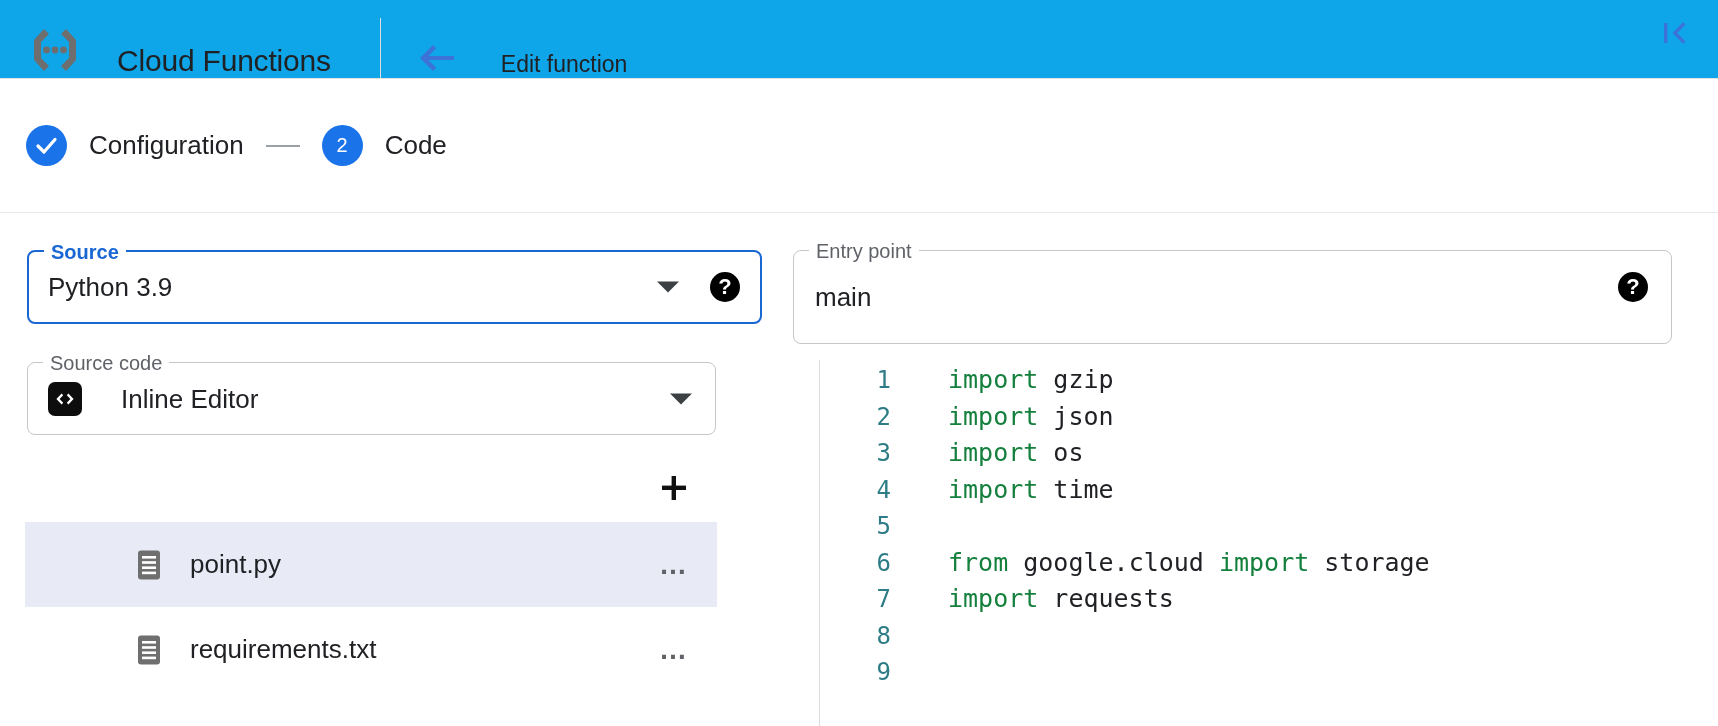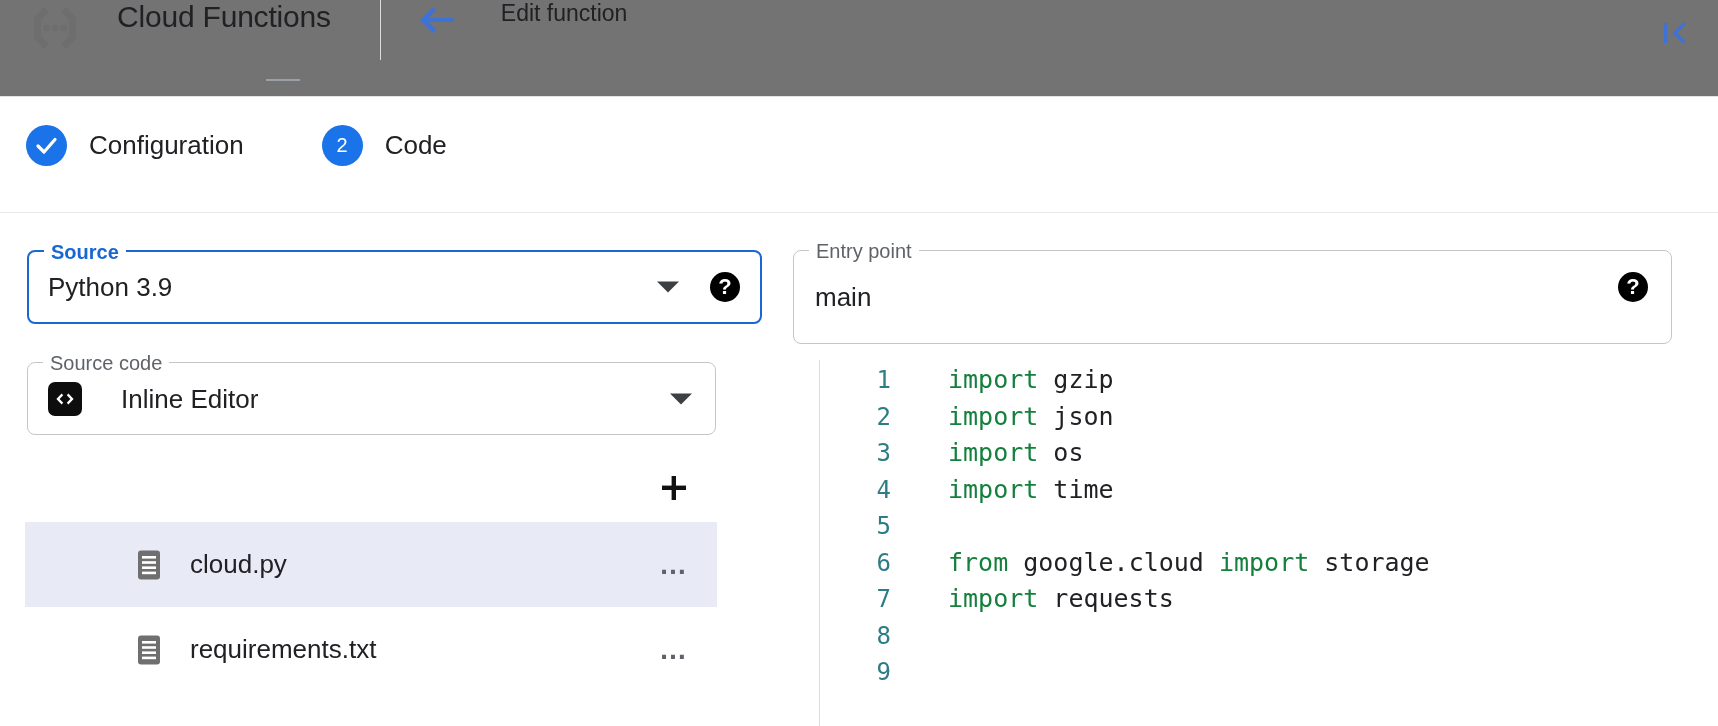--- a/index.html
+++ b/index.html
@@ -7,24 +7,24 @@
     width: 1718px; height: 726px;
     background: #ffffff;
     font-family: "Liberation Sans", sans-serif;
     overflow: hidden;
     -webkit-font-smoothing: antialiased;
   }
   .page { position: relative; width: 1718px; height: 726px; background:#fff; }
 
   
   .appbar {
-    position: absolute; left: 0; top: 0; width: 1718px; height: 97px;
-    background: #737373;
+    position: absolute; left: 0; top: 0; width: 1718px; height: 79px;
+    background: #0ea5e9;
     border-bottom: 1px solid #e3e3e3;
-    display: flex; align-items: flex-start;
+    display: flex; align-items: flex-end;
   }
   .product-logo {
     margin-left: 27px;
     width: 56px; height: 56px;
     display: flex; align-items: center; justify-content: center;
   }
   .product-title {
     margin-left: 34px;
     font-size: 30px; color: #202124; font-weight: 400;
     letter-spacing: -0.2px; white-space: nowrap;
@@ -46,21 +46,21 @@
     position: absolute; right: 22px; top: 12px;
     width: 42px; height: 42px;
     display: flex; align-items: center; justify-content: center;
     cursor: pointer;
   }
 
   
   .stepper {
     position: absolute; left: 0; top: 79px; width: 1718px; height: 134px;
     border-bottom: 1px solid #e8e8e8;
-    display: flex; 
+    display: flex; align-items: center;
   }
   .step { display: flex; align-items: center; }
   .step-circle {
     width: 41px; height: 41px; border-radius: 50%;
     background: #1a73e8; color: #fff;
     display: flex; align-items: center; justify-content: center;
     font-size: 20px; font-weight: 500;
   }
   .step-1 { margin-left: 26px; }
   .step-label {
@@ -273,21 +273,21 @@
       <div class="file-row selected">
         <span class="file-icon">
           <svg width="28" height="32" viewBox="0 0 28 32">
             <rect x="3" y="1.5" width="22" height="29" rx="3" fill="#6f6f6f"></rect>
             <rect x="7" y="7" width="14" height="2.6" fill="#fff"></rect>
             <rect x="7" y="12.2" width="14" height="2.6" fill="#fff"></rect>
             <rect x="7" y="17.4" width="14" height="2.6" fill="#fff"></rect>
             <rect x="7" y="22.6" width="14" height="2.6" fill="#fff"></rect>
           </svg>
         </span>
-        <span class="file-name">cloud.py</span>
+        <span class="file-name">point.py</span>
         <span class="file-menu">…</span>
       </div>
 
       <div class="file-row">
         <span class="file-icon">
           <svg width="28" height="32" viewBox="0 0 28 32">
             <rect x="3" y="1.5" width="22" height="29" rx="3" fill="#6f6f6f"></rect>
             <rect x="7" y="7" width="14" height="2.6" fill="#fff"></rect>
             <rect x="7" y="12.2" width="14" height="2.6" fill="#fff"></rect>
             <rect x="7" y="17.4" width="14" height="2.6" fill="#fff"></rect>

